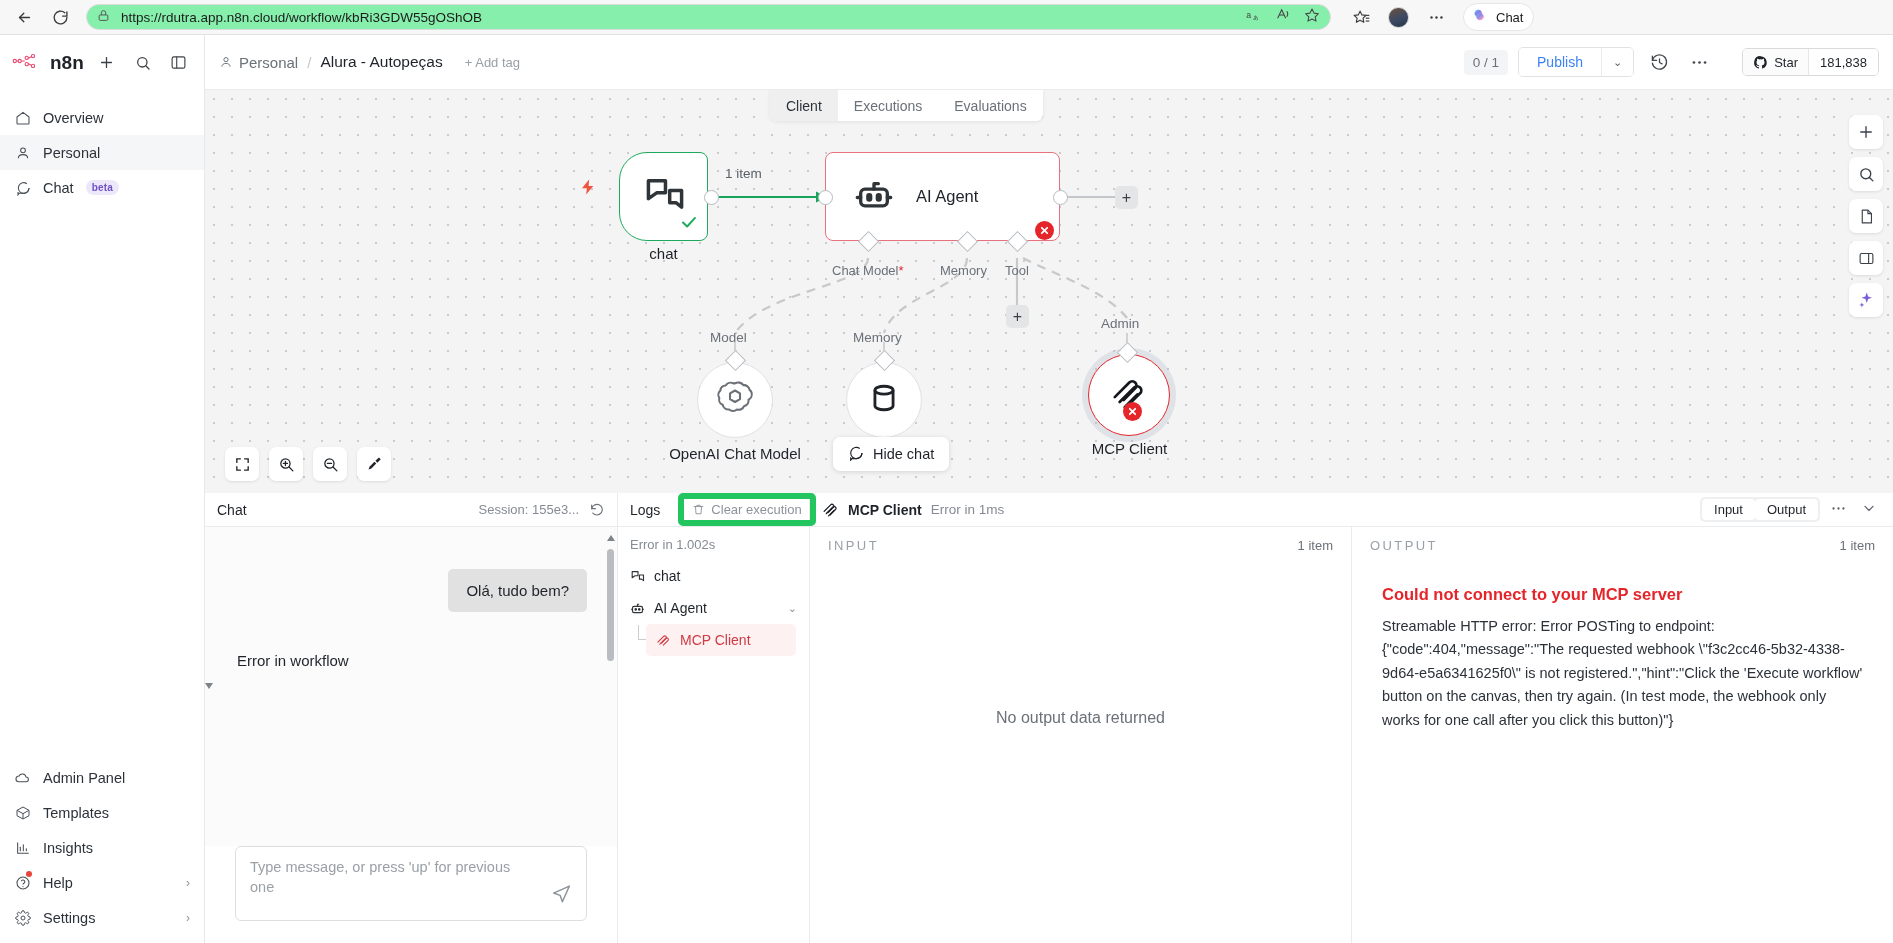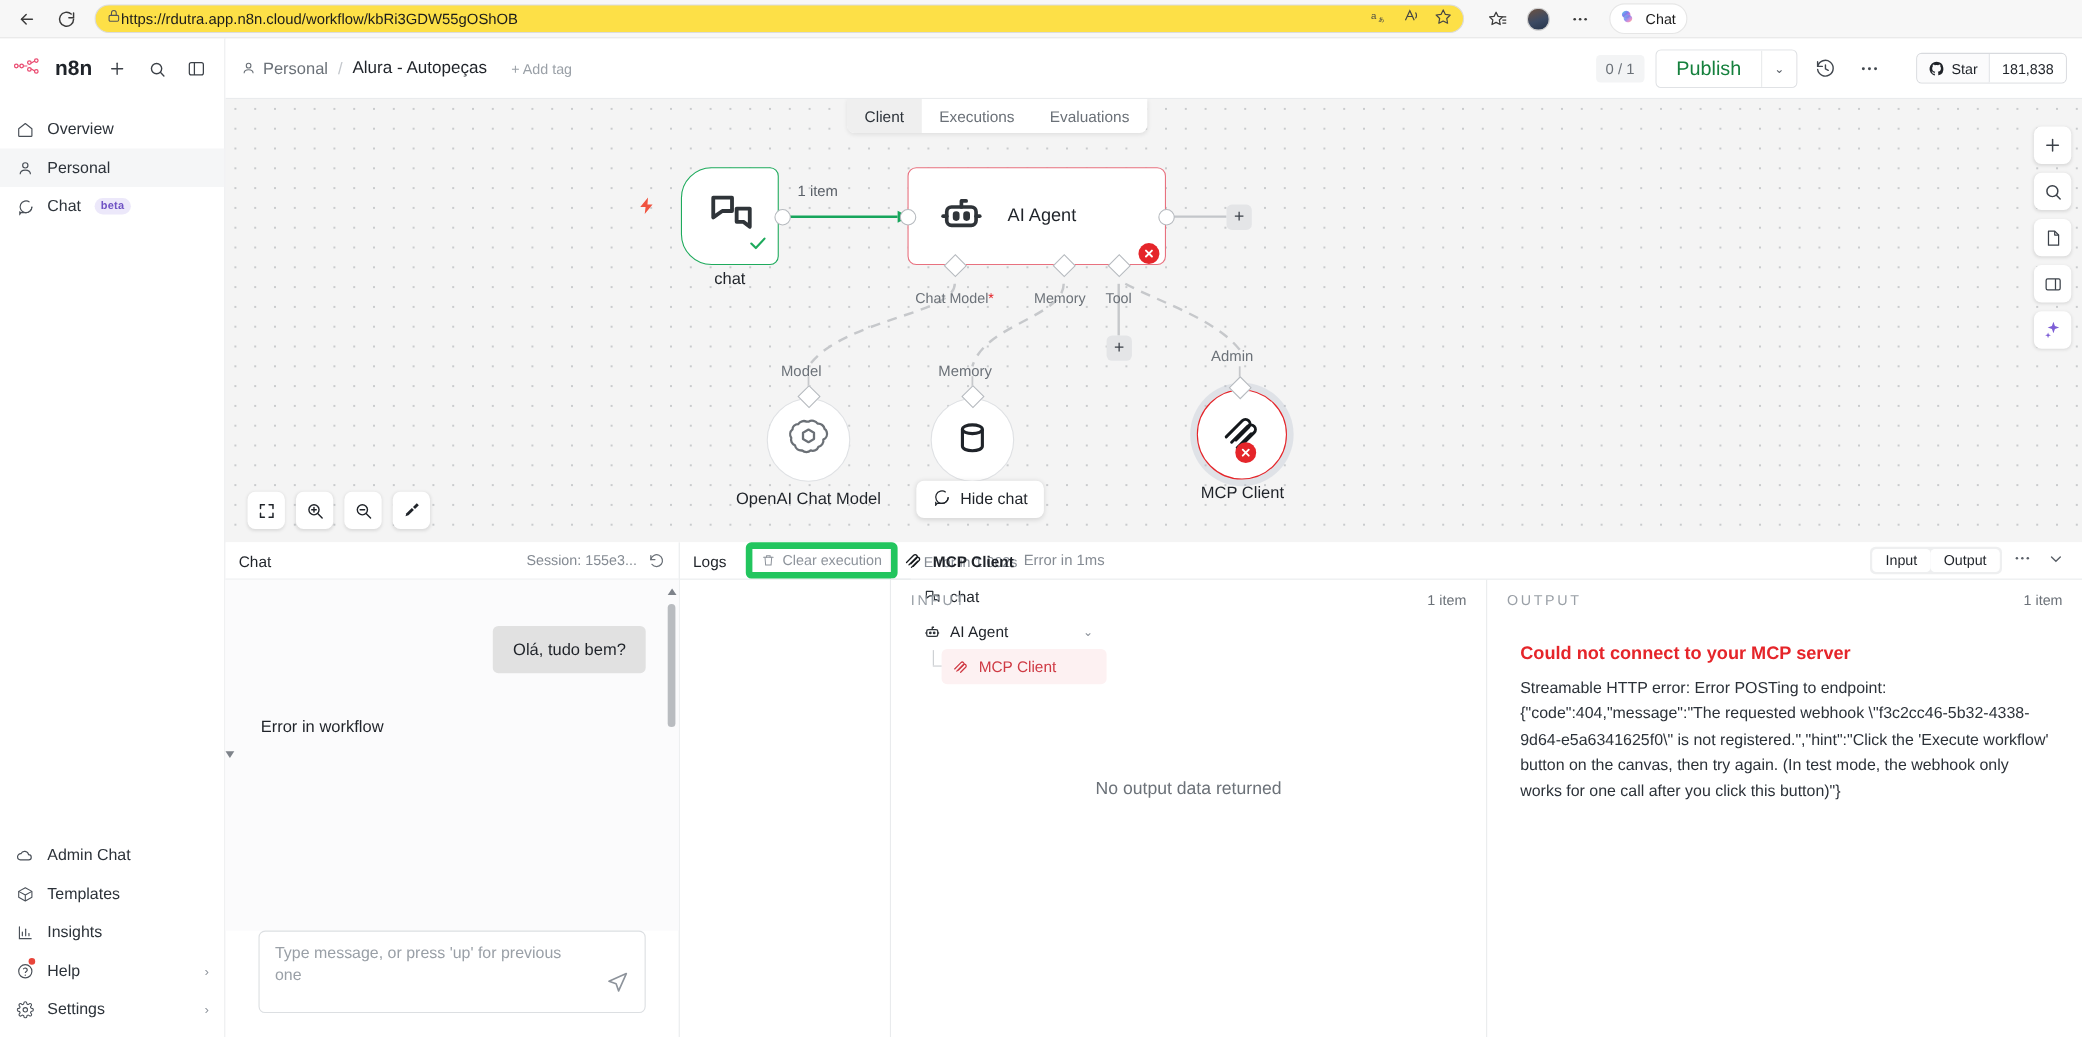--- a/index.html
+++ b/index.html
@@ -14,23 +14,23 @@
   #browser-bar {
     position: absolute; left: 0; top: 0; width: 1893px; height: 35px;
     background: #f7f7f7; border-bottom: 1px solid #e2e2e2;
     display: flex; align-items: center; gap: 8px; padding: 0 10px;
   }
   .nav-btn {
     width: 28px; height: 28px; display: flex; align-items: center;
     justify-content: center; border-radius: 4px; color: #3a3a3a;
   }
   #url-pill {
-    flex: 0 0 1245px; height: 26px; background: #fde047;
+    flex: 0 0 1245px; height: 26px; background: #86efac;
     border: 1px solid #dcdcdc; border-radius: 14px;
-    display: flex; align-items: center; padding: 0 10px; gap: 0;
+    display: flex; align-items: center; padding: 0 10px; gap: 11px;
     margin-left: 4px;
   }
   #url-text { font-size: 13.5px; color: #1b1b1b; white-space: nowrap; }
   .url-right-icons { margin-left: auto; display: flex; align-items: center; gap: 12px; color: #444; }
   .chrome-right { display: flex; align-items: center; gap: 13px; margin-left: 8px; }
   #avatar {
     width: 21px; height: 21px; border-radius: 50%;
     background: linear-gradient(160deg,#6d5240 0%,#3c4a63 55%,#26344a 100%);
     border: 1px solid #cfcfcf; flex: none;
   }
@@ -72,21 +72,21 @@
     background: #fff; display: flex; align-items: center; padding: 0 14px;
     border-bottom: 1px solid #e9ebed;
   }
   .crumb { font-size: 15px; color: #6b7178; display: flex; align-items: center; gap: 6px; }
   .crumb-sep { color: #c3c7cc; margin: 0 9px; font-size: 15px; }
   #wf-title { font-size: 15.5px; color: #1f2329; font-weight: 400; }
   #add-tag { font-size: 13px; color: #9aa0a7; margin-left: 22px; }
   #hdr-right { margin-left: auto; display: flex; align-items: center; gap: 10px; }
   #run-count { font-size: 13.5px; color: #6b7178; background: #f3f4f5; border-radius: 4px; padding: 5px 9px; }
   #publish-group { display: flex; border: 1px solid #e0e2e5; border-radius: 5px; overflow: hidden; }
-  #publish-btn { font-size: 18px; color: #15803d; padding: 6px 18px; background: #fff; }
+  #publish-btn { font-size: 14px; color: #3b82f6; padding: 6px 18px; background: #fff; }
   #publish-caret { font-size: 11px; color: #5a6068; padding: 6px 11px; background: #fff; border-left: 1px solid #e8eaec; display: flex; align-items: center; }
   .hdr-icon-btn { width: 30px; height: 30px; display: flex; align-items: center; justify-content: center; color: #41474e; }
   #github-star {
     display: flex; align-items: center; border: 1px solid #d8dade; border-radius: 5px;
     overflow: hidden; margin-left: 18px; height: 28px;
   }
   #gh-left { display: flex; align-items: center; gap: 6px; padding: 0 10px; font-size: 13px; color: #1f2329; background: #fbfbfc; height: 100%; }
   #gh-count { padding: 0 11px; font-size: 13px; color: #1f2329; background: #fff; border-left: 1px solid #e4e6e9; height: 100%; display: flex; align-items: center; }
 
   
@@ -195,21 +195,21 @@
   #chat-scrollbar { position: absolute; right: 3px; top: 8px; width: 7px; height: 150px; }
   #chat-scrollbar .bar { position: absolute; top: 14px; width: 7px; height: 112px; background: #b9bcc0; border-radius: 4px; }
   .scroll-arrow { position: absolute; left: 0; width: 0; height: 0; border-left: 4px solid transparent; border-right: 4px solid transparent; }
   #chat-input-wrap {
     margin: 0 30px 22px 30px; border: 1px solid #dcdfe2; border-radius: 6px; height: 75px;
     display: flex; align-items: flex-start; padding: 11px 14px; position: relative;
   }
   #chat-placeholder { font-size: 14.5px; color: #9aa0a7; line-height: 1.35; width: 270px; }
   #chat-send { position: absolute; right: 14px; bottom: 12px; color: #8d939b; }
 
-  #logs-panel { width: 192px; border-right: 1px solid #e9ebed; display: flex; flex-direction: row; }
+  #logs-panel { width: 192px; border-right: 1px solid #e9ebed; display: flex; flex-direction: column; }
   #clear-exec {
     display: flex; align-items: center; gap: 6px; border: 6px solid #22c55e; border-radius: 5px;
     padding: 3px 8px; font-size: 13px; color: #8d939b; margin-left: 8px; white-space: nowrap;
   }
   #logs-body { flex: 1; padding: 10px 0 0 0; }
   #logs-time { font-size: 13px; color: #858b93; padding: 0 12px 8px 12px; }
   .log-row { display: flex; align-items: center; gap: 9px; font-size: 14px; color: #1f2329; padding: 8px 12px; }
   .log-row.agent { color: #1f2329; }
   .log-row .caret { margin-left: auto; color: #8d939b; font-size: 11px; }
   .log-row.child {
@@ -387,21 +387,21 @@
     </div>
   </div>
 
   <div id="side-bottom">
     <div class="side-item">
       <span class="si-icon">
         <svg width="17" height="17" viewBox="0 0 24 24" fill="none" stroke="currentColor" stroke-width="1.5">
             <path d="M6.5 18a4 4 0 0 1 .6-8 5.2 5.2 0 0 1 9.8 1.2A3.4 3.4 0 0 1 17 18z"></path>
           </svg>
       </span>
-      <span>Admin Chat</span>
+      <span>Admin Panel</span>
     </div>
     <div class="side-item">
       <span class="si-icon">
         <svg width="16" height="16" viewBox="0 0 24 24" fill="none" stroke="currentColor" stroke-width="1.5" stroke-linejoin="round">
             <path d="M12 3 21 8v8l-9 5-9-5V8z"></path>
             <path d="M3 8l9 5 9-5M12 13v8"></path>
           </svg>
       </span>
       <span>Templates</span>
     </div>

